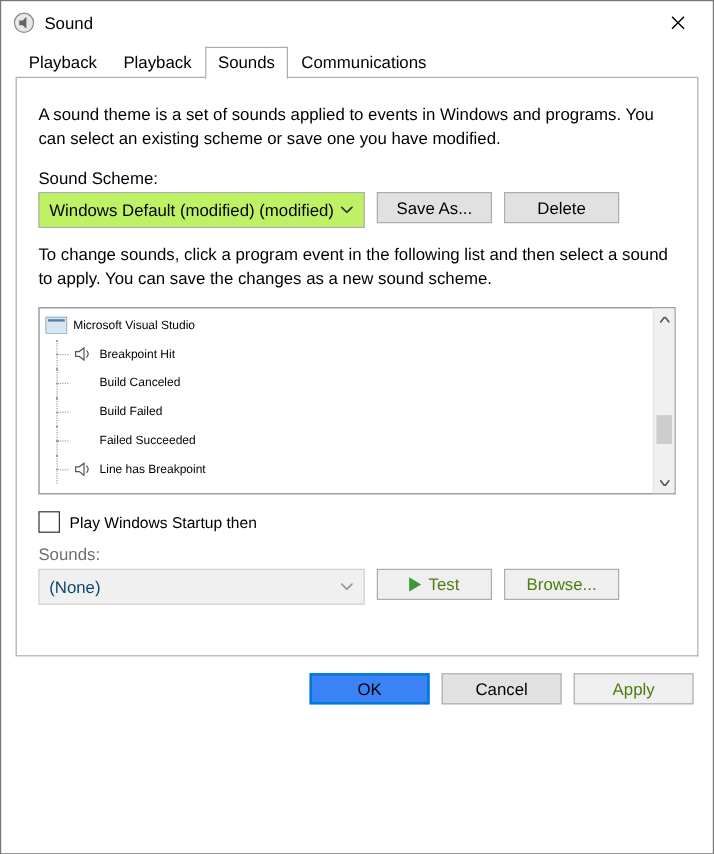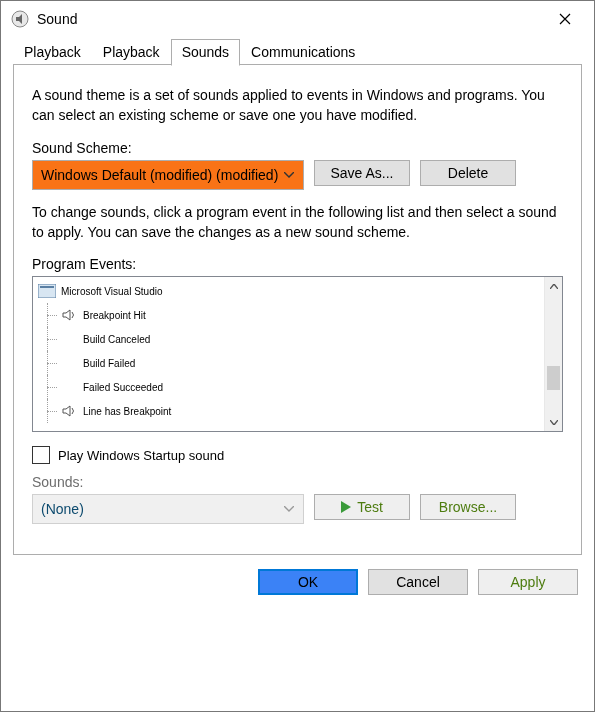--- a/index.html
+++ b/index.html
@@ -66,41 +66,41 @@
     border-color: #adadad;
     background: #fff;
     border-bottom: 1px solid #fff;
     margin-bottom: -1px;
   }
   
   .panel {
     margin: 0 12px;
     border: 1px solid #adadad;
     border-top: none;
-    padding: 20px 18px 18px;
+    padding: 20px 18px 30px;
   }
   .desc {
     font-size: 14px;
     line-height: 1.45;
     margin: 0 0 14px;
   }
   .label {
     font-size: 14px;
     margin: 2px 0 4px;
   }
   .label.disabled { color: #6d6d6d; }
   .row {
     display: flex;
     gap: 10px;
     margin-bottom: 12px;
   }
   .combo {
     height: 30px;
     border: 1px solid #adadad;
-    background: #f97316;
+    background: #bef264;
     display: flex;
     align-items: center;
     padding: 0 6px 0 8px;
     flex: 1;
     overflow: hidden;
     position: relative;
   }
   .combo .combo-text {
     white-space: nowrap;
     overflow: hidden;
@@ -254,21 +254,20 @@
             <path d="M0 0 L5 5 L10 0" fill="none" stroke="#333" stroke-width="1.4"></path>
           </svg>
       </span>
     </div>
     <div class="btn small">Save As...</div>
     <div class="btn small">Delete</div>
   </div>
 
   <p class="desc">To change sounds, click a program event in the following list and then select a sound to apply.  You can save the changes as a new sound scheme.</p>
 
-  <div class="label">Program Events:</div>
 
   <div class="listbox">
     <div class="items">
       <div class="tree-row">
         <span class="node-icon">
           <svg width="18" height="14" viewBox="0 0 18 14">
             <rect x="0" y="0" width="18" height="14" fill="#d8e6f2" stroke="#5a7fa3"></rect>
             <rect x="2" y="2" width="14" height="2" fill="#5a7fa3"></rect>
           </svg>
         </span>
@@ -337,21 +336,21 @@
       <div class="sb-btn">
         <svg width="8" height="5" viewBox="0 0 8 5">
             <path d="M0 0 L4 5 L8 0" fill="none" stroke="#555" stroke-width="1.4"></path>
           </svg>
       </div>
     </div>
   </div>
 
   <div class="checkbox-row">
     <span class="checkbox-box"></span>
-    <span>Play Windows Startup sound</span>
+    <span>Play Windows Startup then</span>
   </div>
 
   <div class="label disabled">Sounds:</div>
   <div class="row">
     <div class="combo disabled" style="max-width:272px">
       <span class="combo-text">(None)</span>
       <span class="chev">
         <svg width="10" height="6" viewBox="0 0 10 6">
             <path d="M0 0 L5 5 L10 0" fill="none" stroke="#999" stroke-width="1.4"></path>
           </svg>

